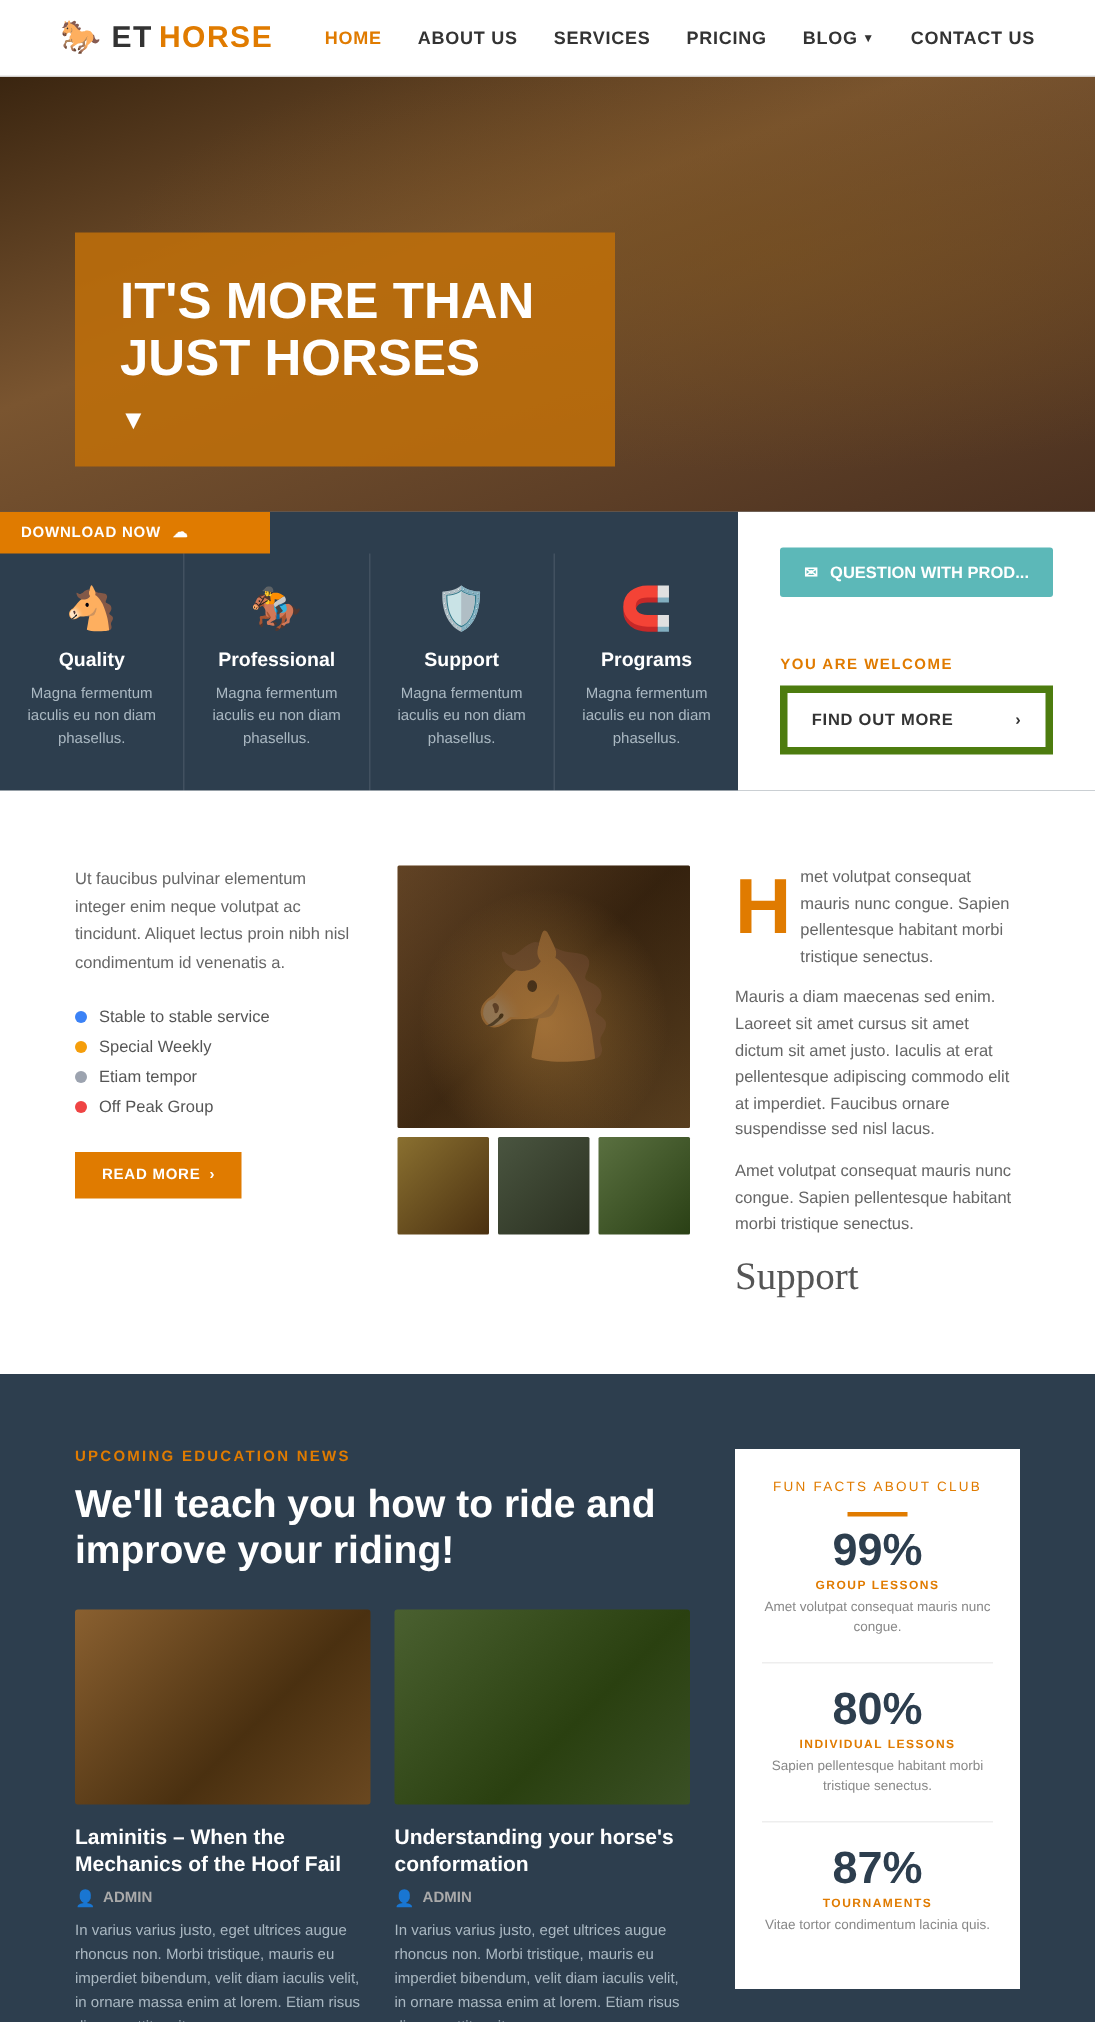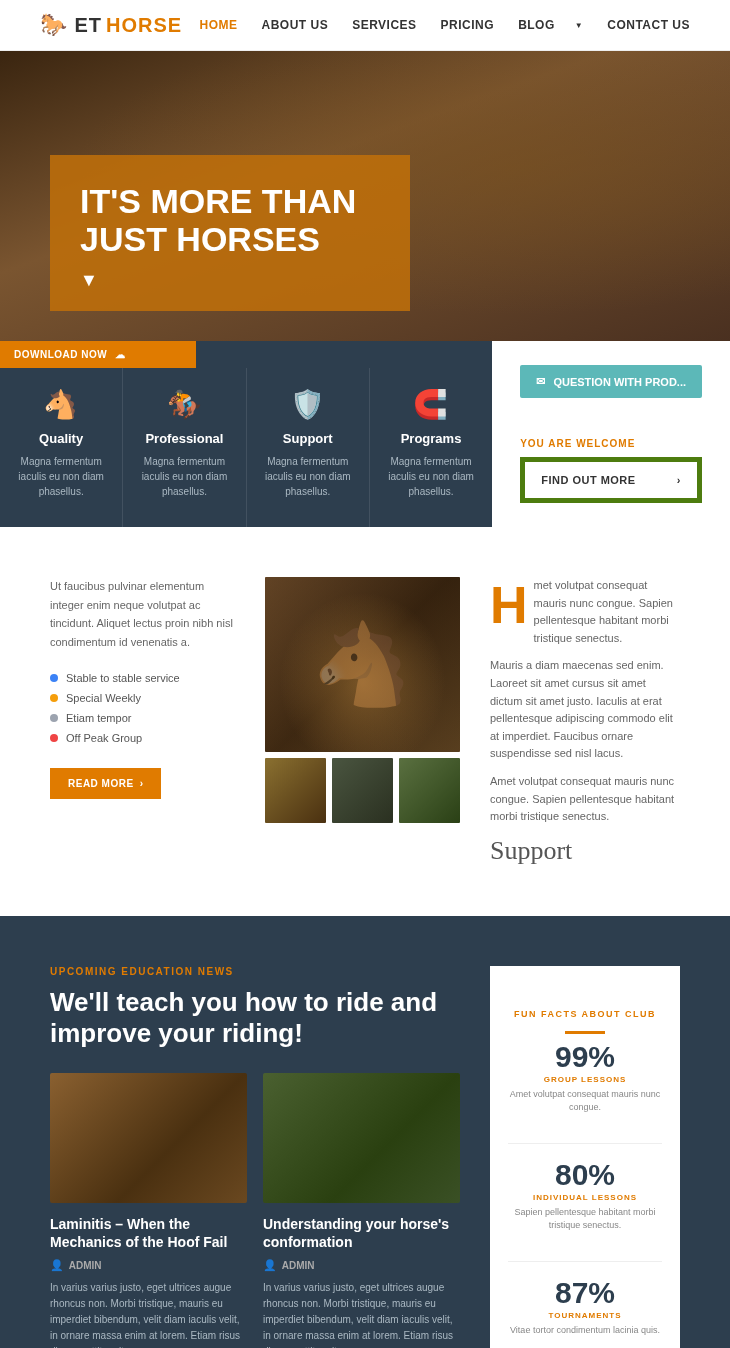--- a/index.html
+++ b/index.html
@@ -29,21 +29,21 @@
     .nav-links { display: flex; gap: 24px; align-items: center; justify-content: flex-end; }
     .nav-link {
       text-decoration: none;
       font-size: 12px;
       font-weight: 700;
       text-transform: uppercase;
       color: #333;
       letter-spacing: 0.5px;
     }
     .nav-link.active { color: #e07b00; }
-    .nav-link.blog { display: flex; align-items: center; gap: 20px; }
+    .nav-link.blog { display: flex; align-items: center; gap: 3px; }
 
     
     .hero {
       position: relative;
       width: 100%;
       height: 290px;
       background: linear-gradient(rgba(30,20,10,0.55), rgba(30,20,10,0.45)), #5a4030;
       overflow: hidden;
       display: flex;
       align-items: flex-end;
@@ -88,21 +88,21 @@
       display: flex;
       flex: 1;
       flex-direction: column;
     }
     .download-bar {
       background: #e07b00;
       display: flex;
       align-items: center;
       gap: 8px;
       padding: 8px 14px;
-      width: 196px;
+      width: 180px;
     }
     .download-bar span {
       color: #fff;
       font-size: 10px;
       font-weight: 700;
       text-transform: uppercase;
       letter-spacing: 0.5px;
     }
     .feature-cards {
       display: flex;
@@ -359,31 +359,30 @@
     
     .facts-sidebar {
       width: 190px;
       flex-shrink: 0;
       background: #fff;
       padding: 20px 18px;
     }
     .facts-label {
       color: #e07b00;
       font-size: 9px;
-      font-weight: 700;
+      font-weight: 400;
       text-transform: uppercase;
       letter-spacing: 1.5px;
       margin-bottom: 12px;
       text-align: center;
-      margin-top: 23px;
     }
     .fact-item {
       text-align: center;
       margin-bottom: 16px;
-      padding-bottom: 28px;
+      padding-bottom: 16px;
       border-bottom: 1px solid #eee;
     }
     .fact-item:last-child { border-bottom: none; margin-bottom: 0; }
     .fact-percent {
       color: #2d3e4e;
       font-size: 30px;
       font-weight: 900;
       line-height: 1;
     }
     .fact-name {

